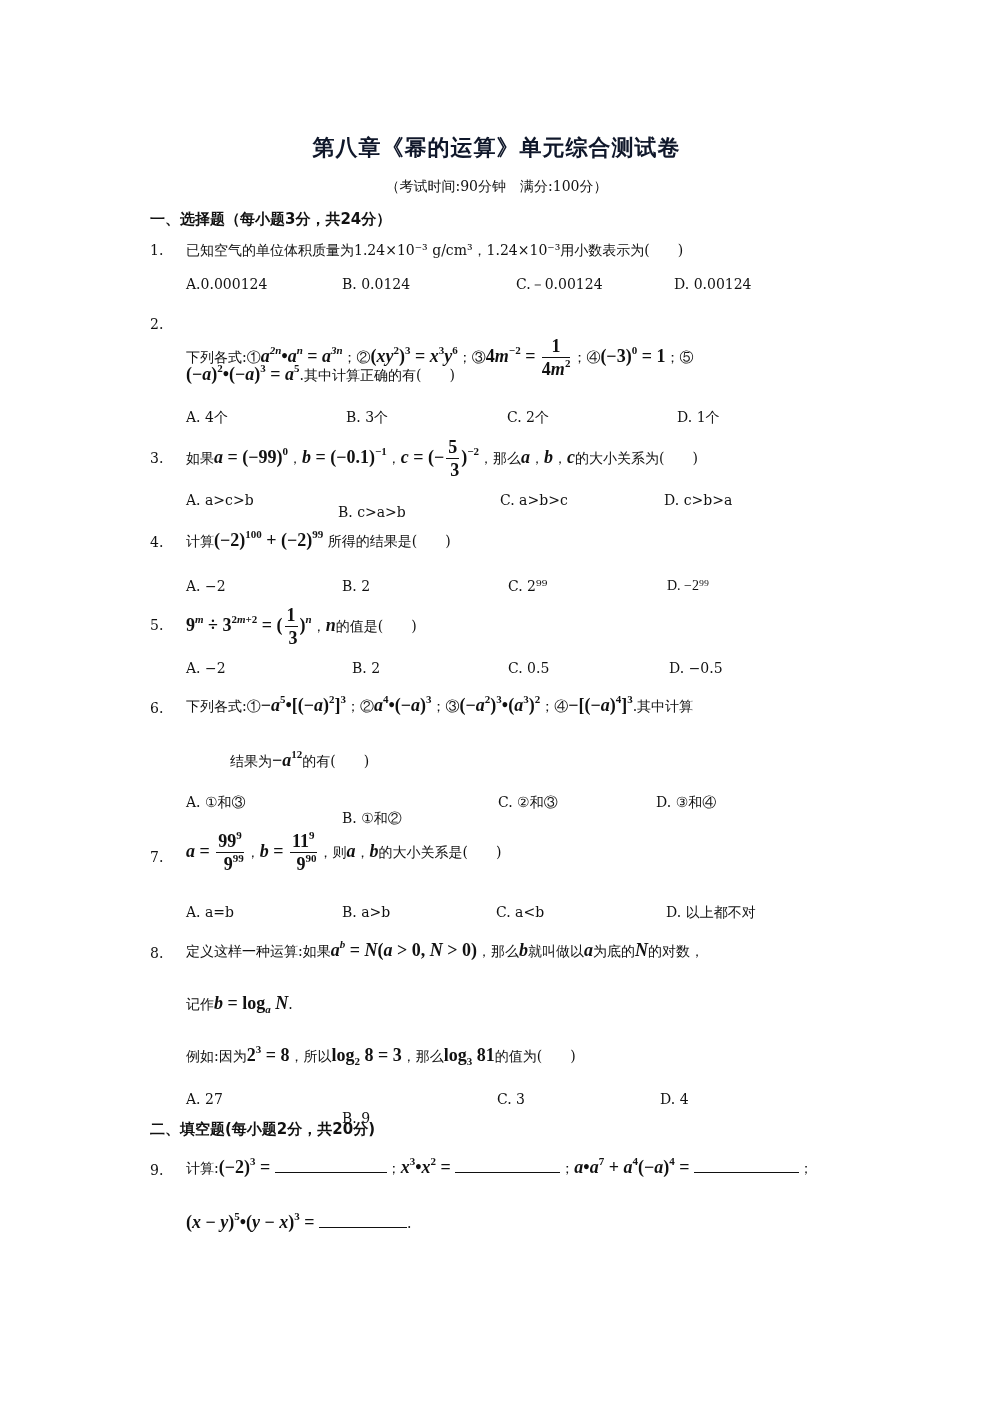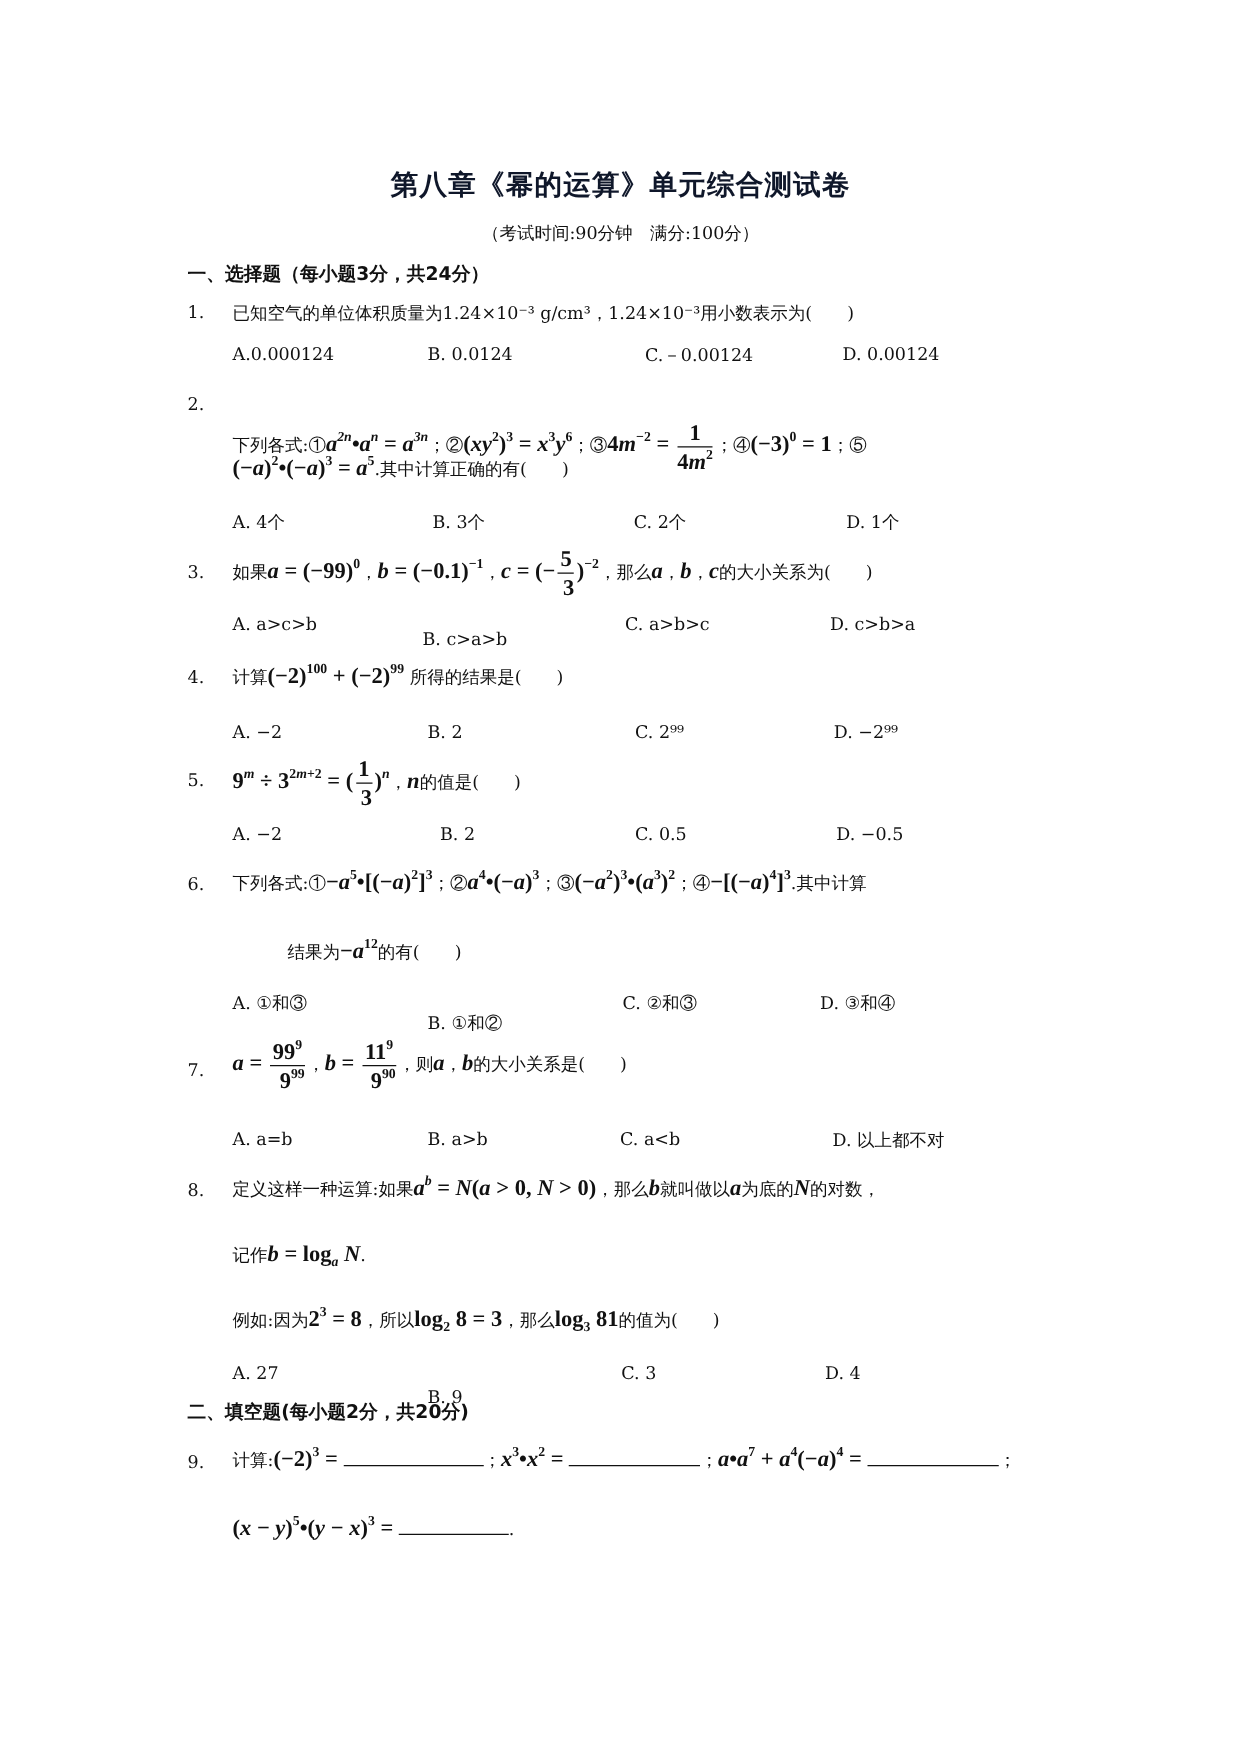--- a/index.html
+++ b/index.html
@@ -58,21 +58,21 @@
 <div class="abs opt" style="left:500px;top:492px;">C. a&gt;b&gt;c</div>
 <div class="abs opt" style="left:664px;top:492px;">D.  c&gt;b&gt;a</div>
 
 <div class="abs qnum" style="top:534px;">4.</div>
 <div class="abs q" style="top:530px;">
   <span>计算</span><span class="m">(−2)<sup>100</sup> + (−2)<sup>99</sup></span> <span>所得的结果是(　　)</span>
 </div>
 <div class="abs opt" style="left:186px;top:578px;">A. −2</div>
 <div class="abs opt" style="left:342px;top:578px;">B. 2</div>
 <div class="abs opt" style="left:508px;top:578px;">C. 2⁹⁹</div>
-<div class="abs opt" style="left:667px;top:578px;">D. −2⁹⁹</div>
+<div class="abs opt" style="left:667px;top:578px;font-family:Liberation Serif, serif;">D. −2⁹⁹</div>
 
 <div class="abs qnum" style="top:617px;">5.</div>
 <div class="abs q" style="top:606px;">
   <span class="m">9<sup><i>m</i></sup> ÷ 3<sup>2<i>m</i>+2</sup> = (</span><span class="frac m"><span class="num">1</span><span class="den">3</span></span><span class="m">)<sup><i>n</i></sup></span>，<span class="mi">n</span><span>的值是(　　)</span>
 </div>
 <div class="abs opt" style="left:186px;top:660px;">A. −2</div>
 <div class="abs opt" style="left:352px;top:660px;">B. 2</div>
 <div class="abs opt" style="left:508px;top:660px;">C. 0.5</div>
 <div class="abs opt" style="left:669px;top:660px;">D. −0.5</div>
 

